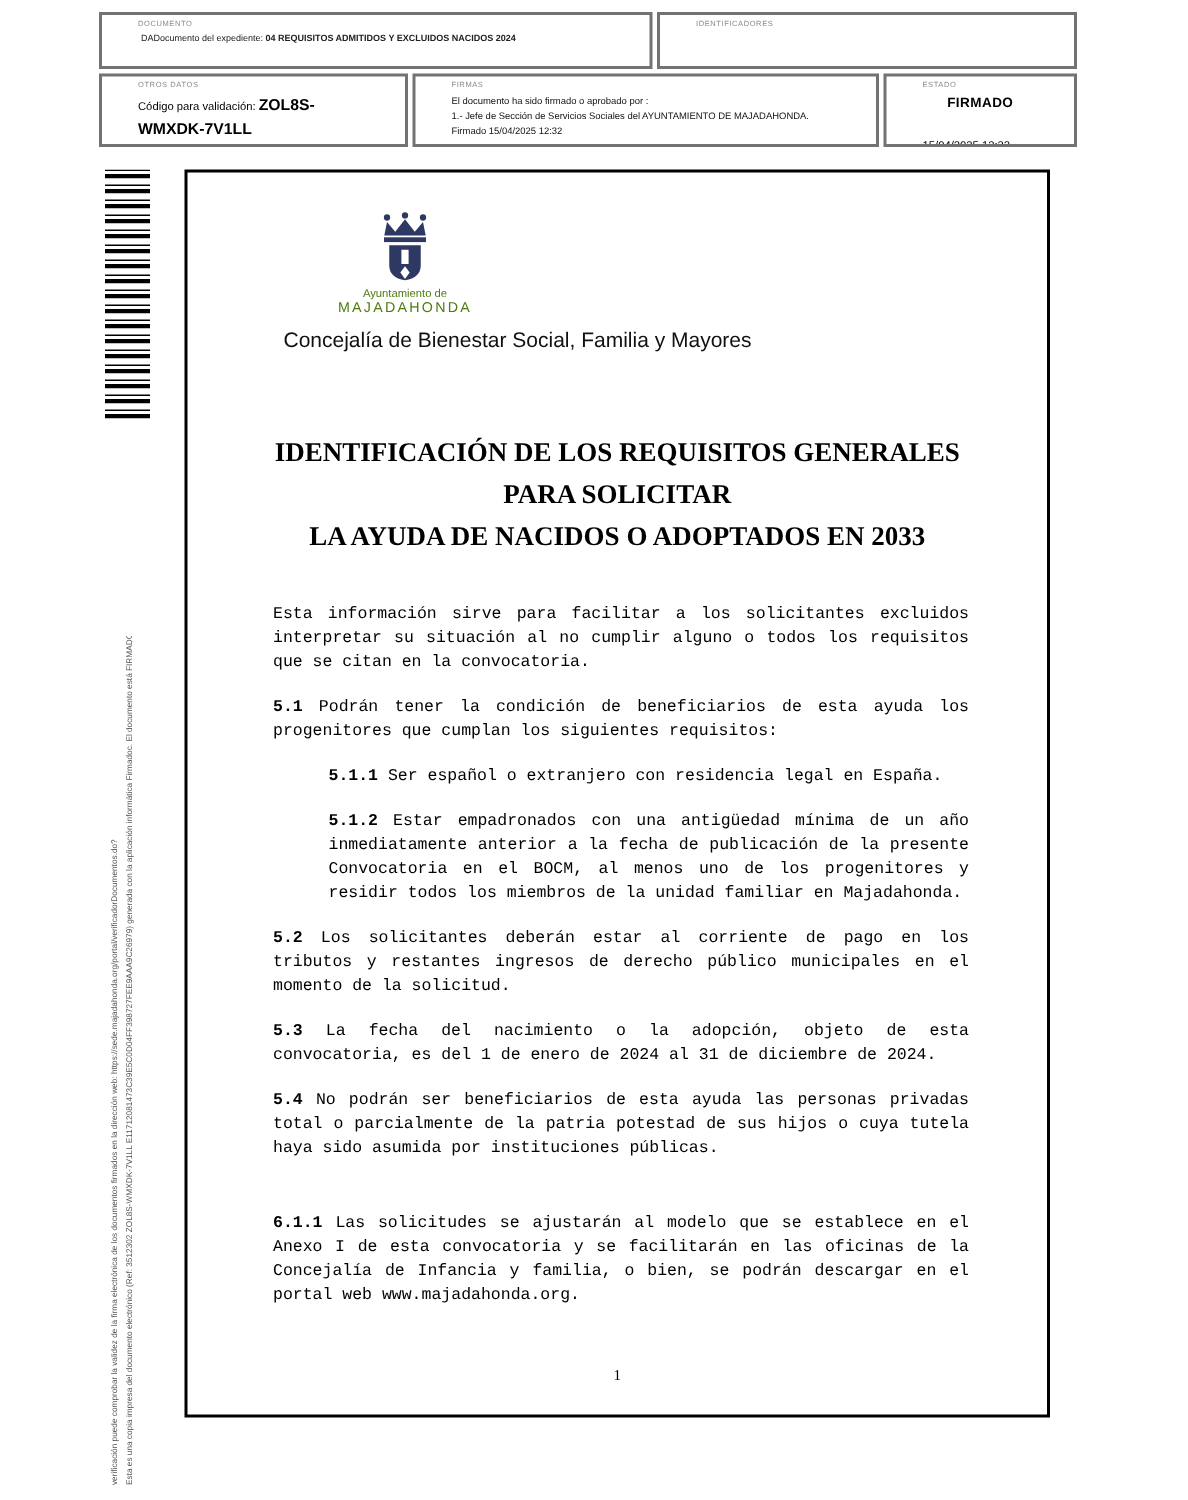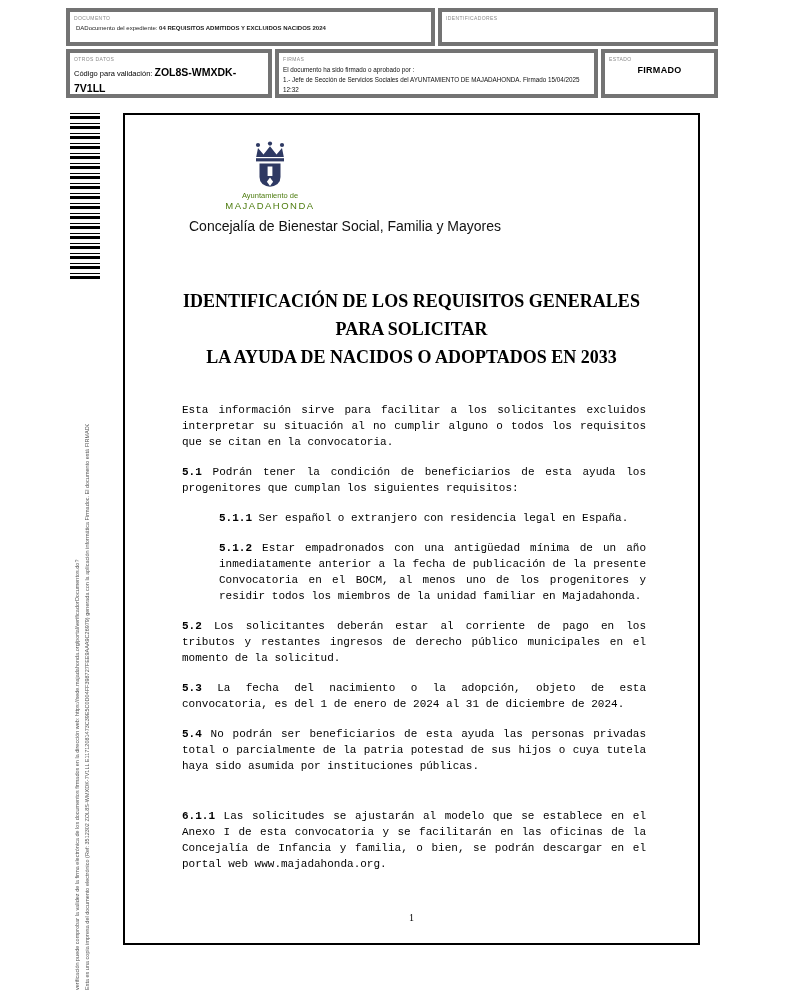--- a/index.html
+++ b/index.html
@@ -3,26 +3,26 @@
 <meta charset="utf-8">
 <style>
   * { margin:0; padding:0; box-sizing:border-box; }
   html,body { width:792px; height:1000px; background:#fff; }
   body { font-family:"Liberation Sans", sans-serif; position:relative; overflow:hidden; color:#000; }
 
   
   .hdr-row { position:absolute; left:66px; width:652px; display:flex; gap:3px; }
   .hdr-row1 { top:8px; height:38px; }
   .hdr-row2 { top:49px; height:49px; }
-  .cell { border:4px solid #737373; background:#fff; padding:3px 4px; overflow:hidden; }
+  .cell { border:2px solid #737373; background:#fff; padding:3px 24px; overflow:hidden; }
   .c-doc { width:369px; }
   .c-ident { flex:1; }
   .c-otros { width:206px; }
   .c-firmas { flex:1; }
-  .c-estado { width:117px; }
+  .c-estado { width:129px; }
   .lbl { font-size:5px; color:#8a8a8a; letter-spacing:.4px; margin-bottom:3px; }
   .doc-line { font-size:6px; color:#222; line-height:1.5; padding-left:2px; }
   .doc-line b { font-size:6px; }
   .otros-line { font-size:7.5px; line-height:1.5; }
   .otros-line .code { font-size:10.5px; font-weight:bold; }
   .otros-line b { font-size:7.5px; }
   .firmas-line { font-size:6.3px; line-height:1.55; color:#111; }
   .estado-status { font-size:9px; font-weight:bold; text-align:center; margin-top:2px; letter-spacing:.3px; }
   .estado-ts { font-size:7.5px; text-align:left; margin-top:19px;text-decoration:underline; }
 

